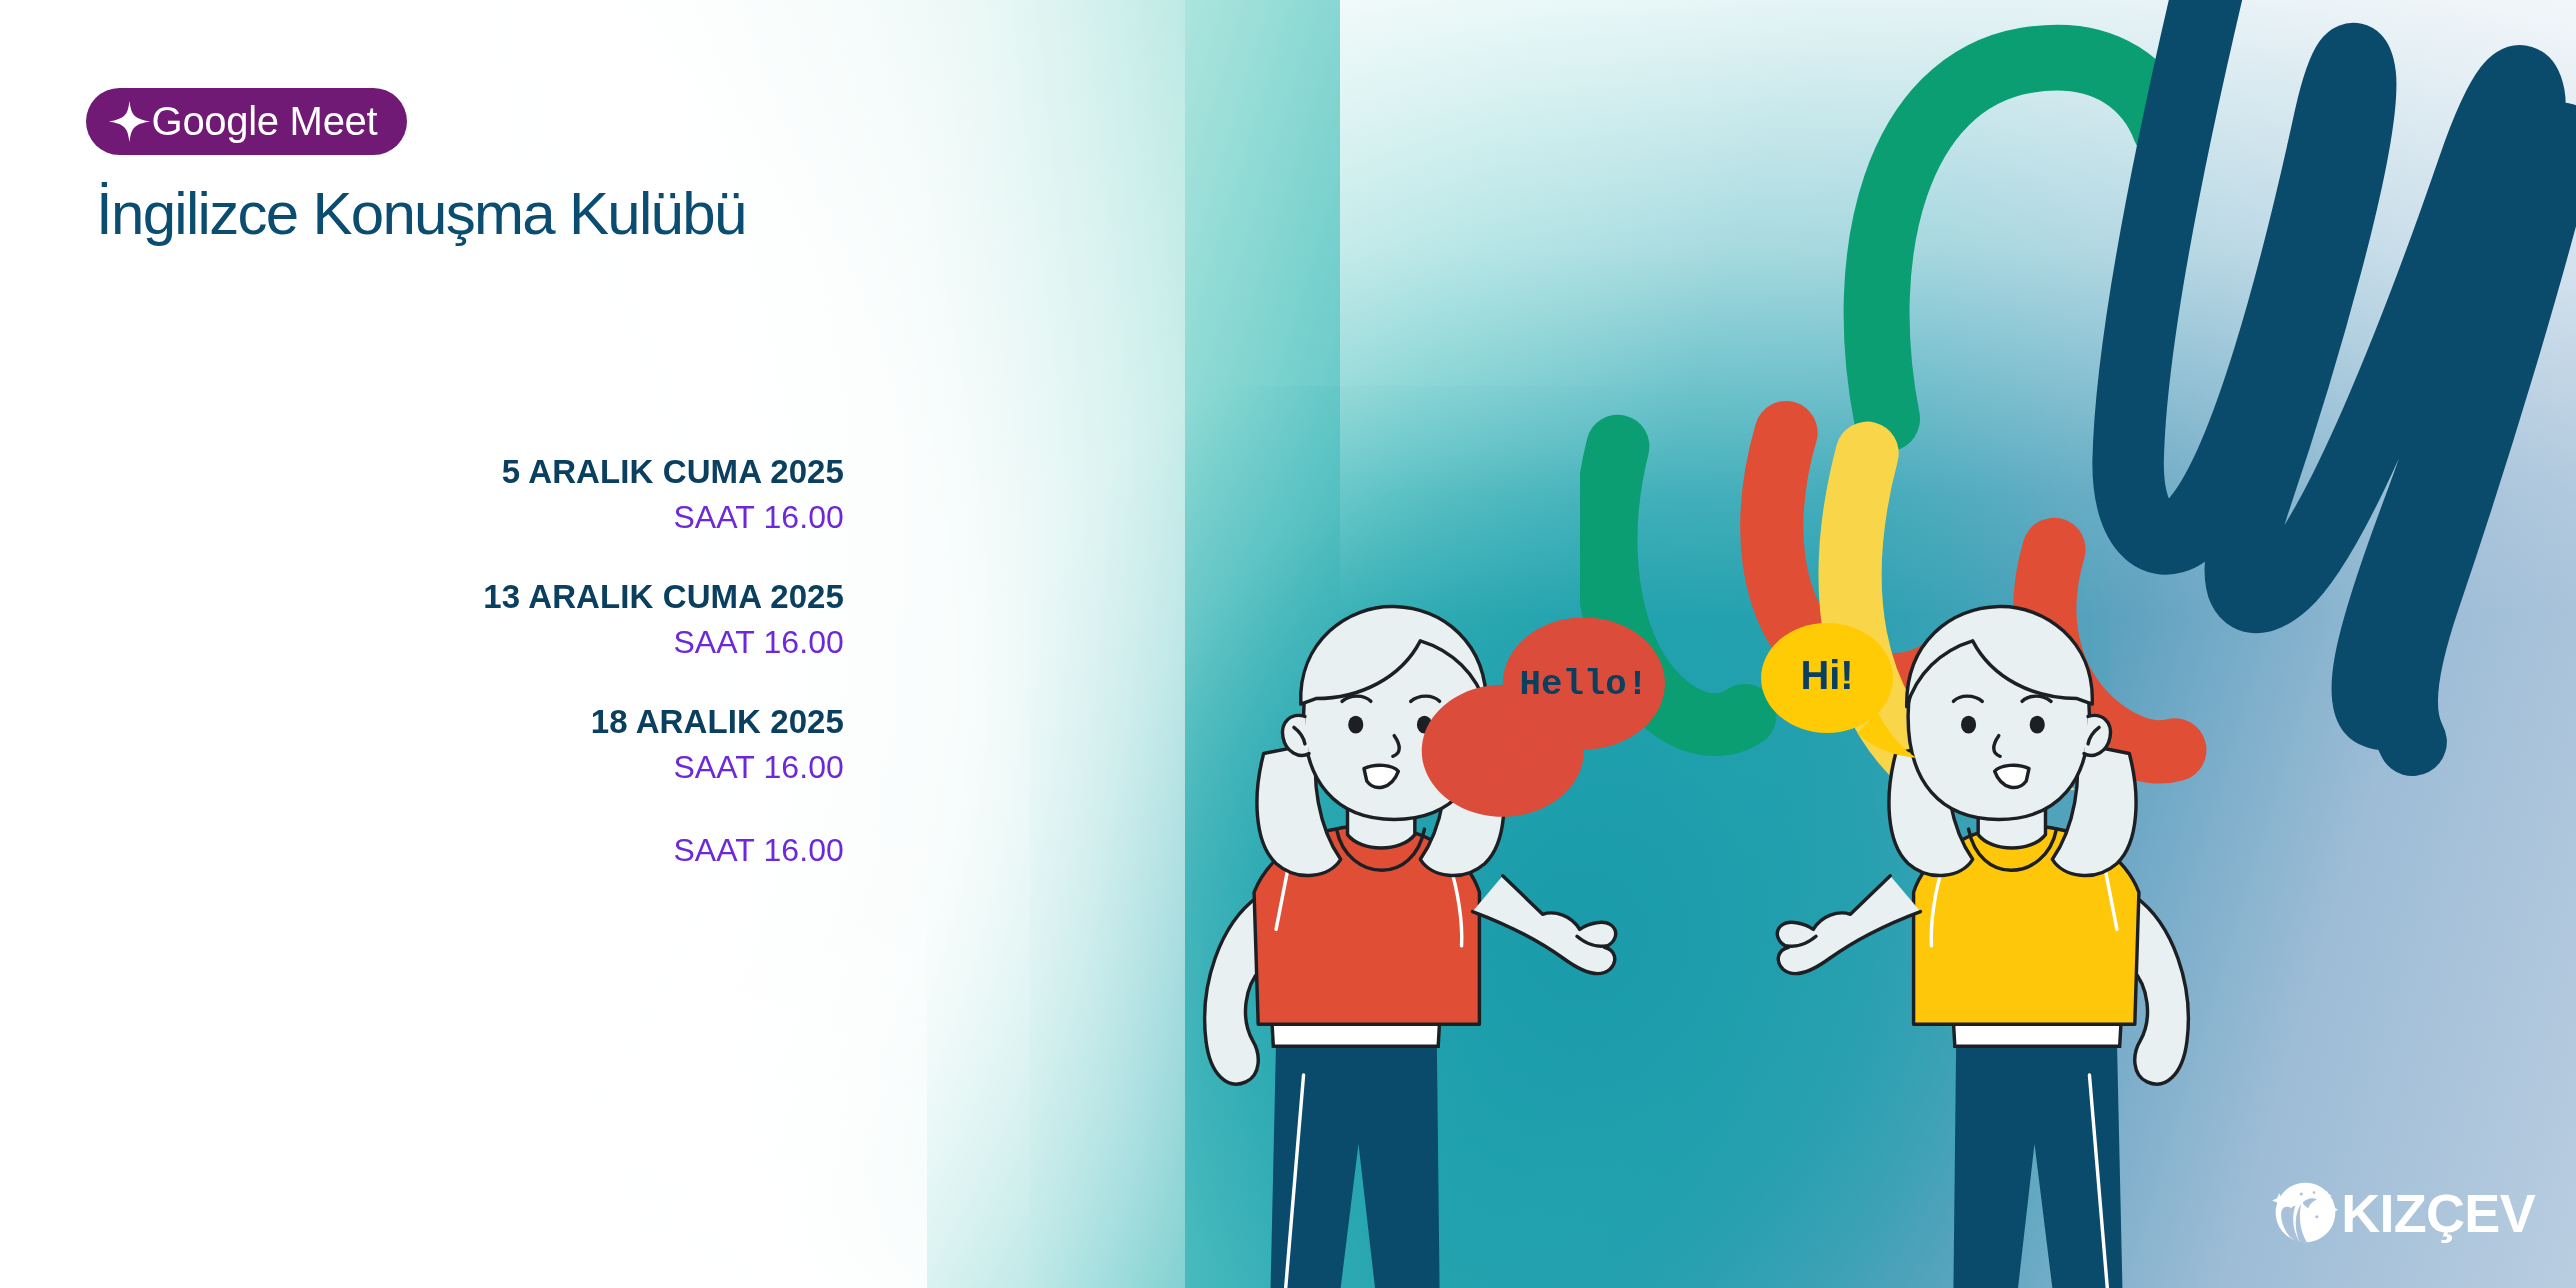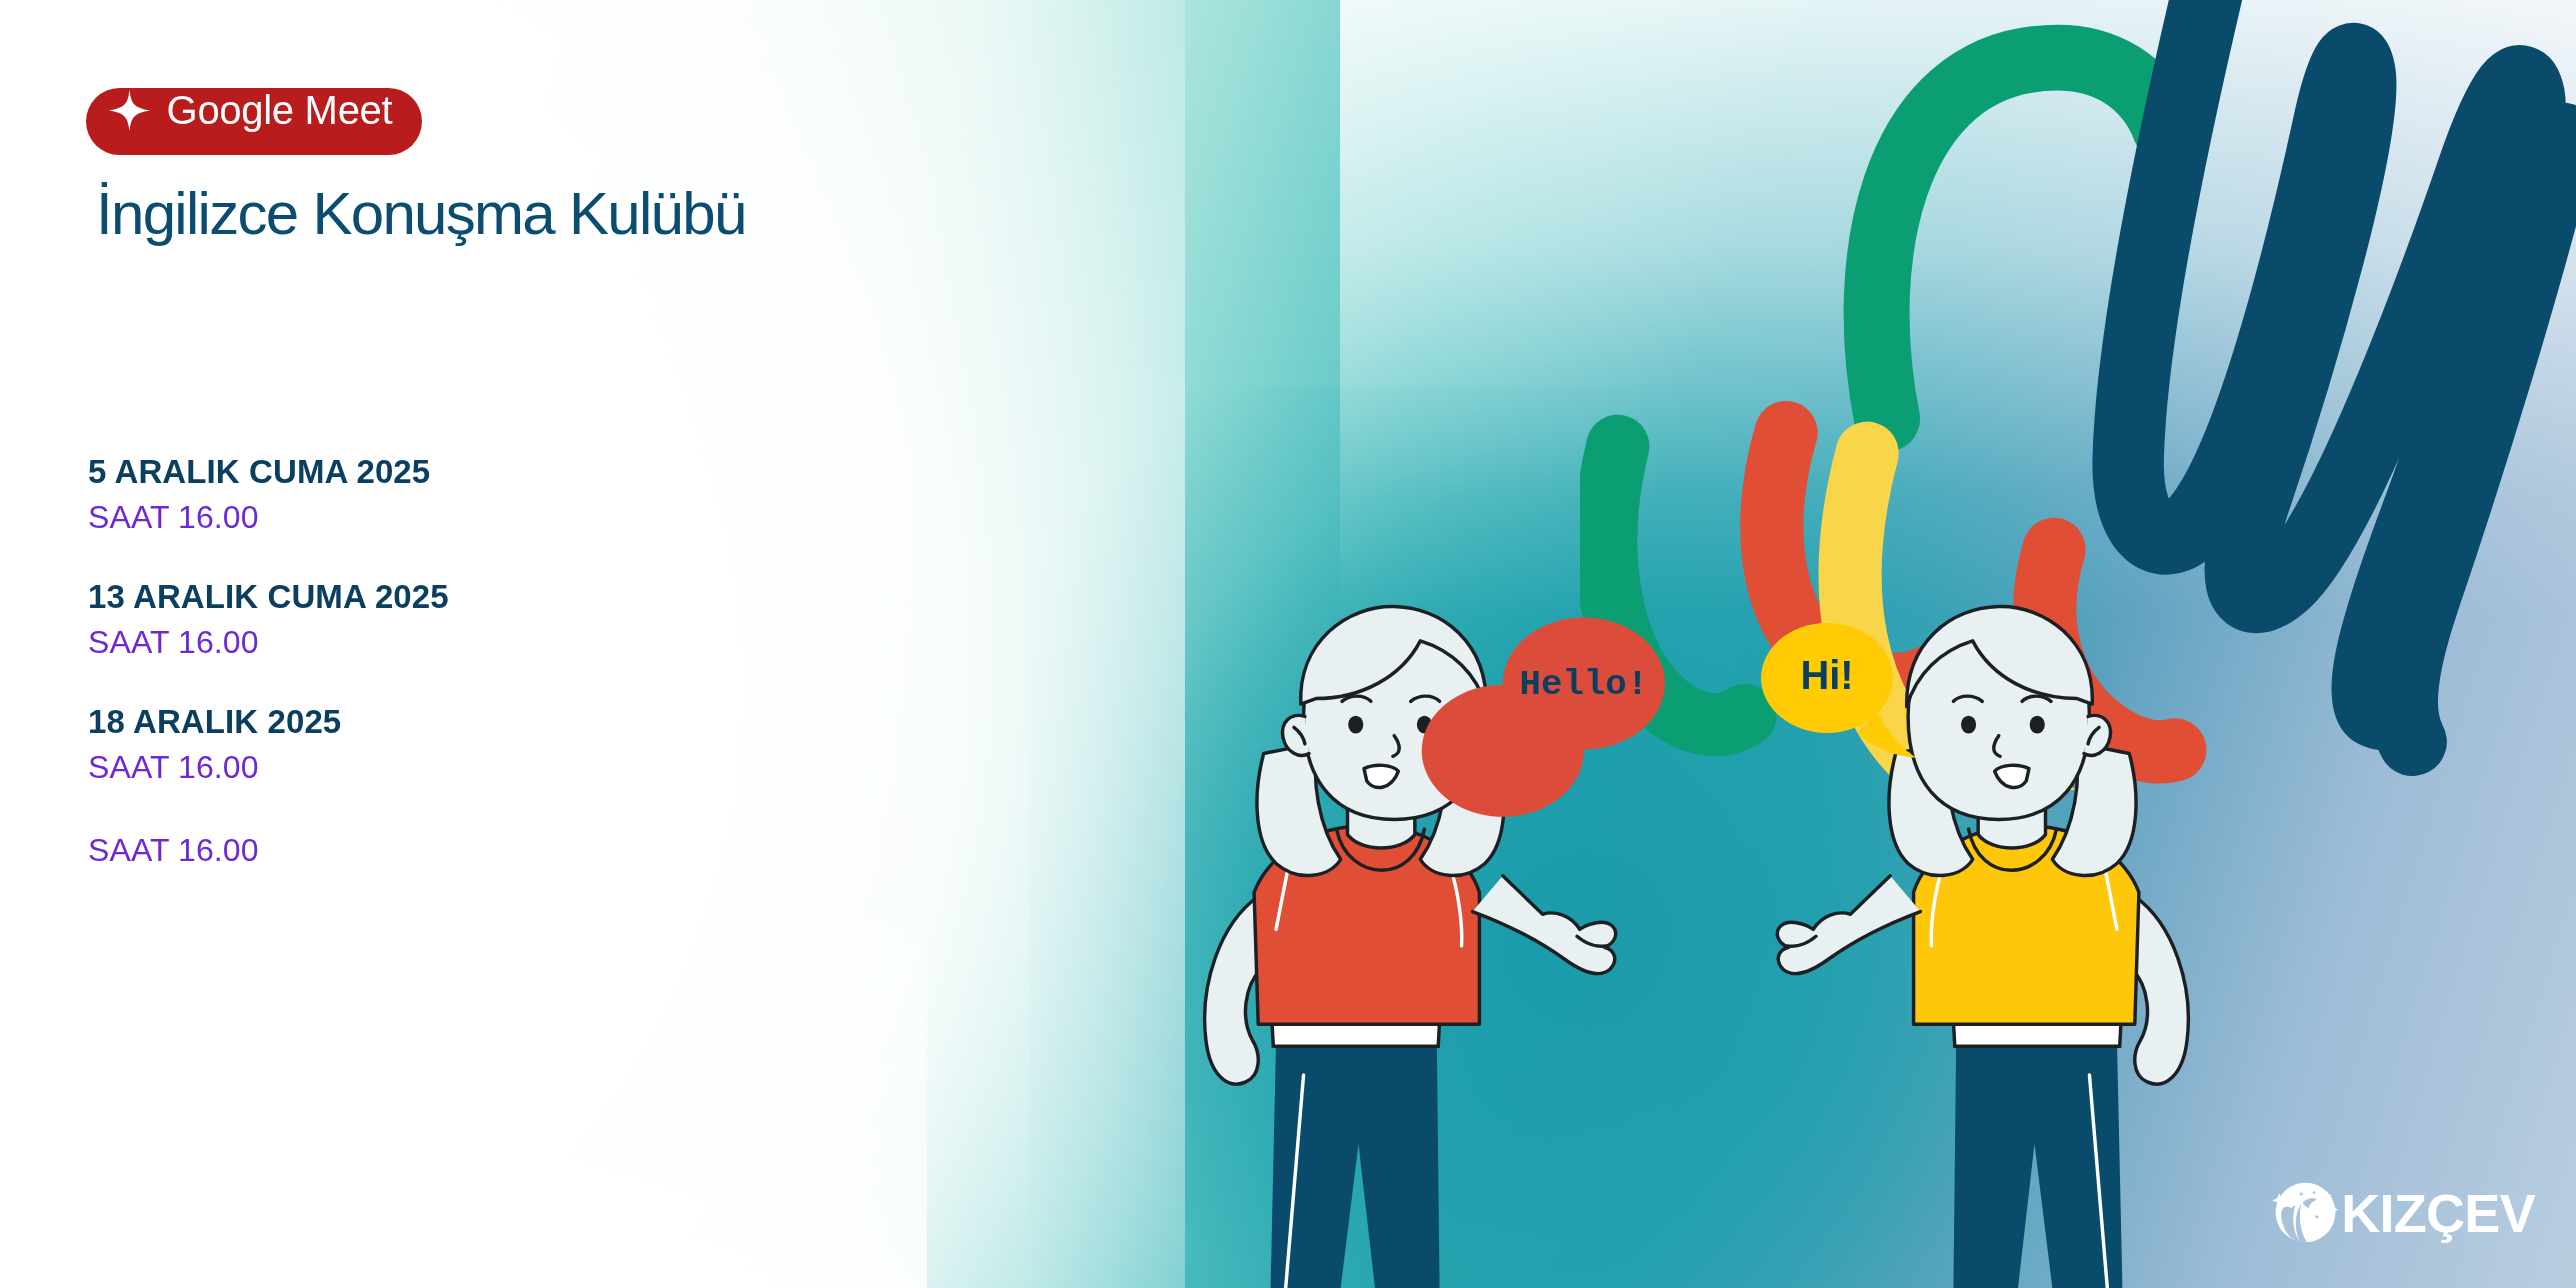--- a/index.html
+++ b/index.html
@@ -51,42 +51,42 @@
     background:linear-gradient(18deg,#ffffff 28%,rgba(255,255,255,0) 100%);
   }
 
   
   .deco{position:absolute;right:0;top:-20.6px;width:996px;height:811px;pointer-events:none;}
 
   
   .meet-badge{
     position:absolute;left:86px;top:88px;
     height:67px;border-radius:34px;
-    display:flex;gap:15px;
+    display:flex;align-items:center;
     padding:0 30px 0 20.6px;
-    background:#b91c1c;
+    background:#701a75;
   }
   .meet-badge .spark{width:45px;height:45px;display:block;flex:0 0 auto;}
   .meet-badge .meet-text{
     font-size:40px;letter-spacing:-0.3px;color:#ffffff;white-space:nowrap;
     font-family:"Liberation Sans", sans-serif;
   }
   .meet-text b{font-weight:400;}
 
   
   .title{
     position:absolute;left:96px;top:182px;
     font-size:60px;line-height:1.06;
     color:#0A4D70;font-weight:400;letter-spacing:-1.7px;
     white-space:nowrap;
   }
 
   
   .sessions{position:absolute;left:88px;top:453px;width:756px;}
-  .session{margin-bottom:39px;}
+  .session{margin-bottom:39px;text-align:right;}
   .session:last-child{margin-bottom:0;}
   .session .sdate{
     font-size:33px;font-weight:bold;color:#0A3F60;
     letter-spacing:0.1px;line-height:1.18;white-space:nowrap;
   }
   .session .stime{
     font-size:32px;font-weight:400;color:#6d28d9;
     letter-spacing:0.1px;line-height:1.35;margin-top:4.1px;white-space:nowrap;
   }
 

